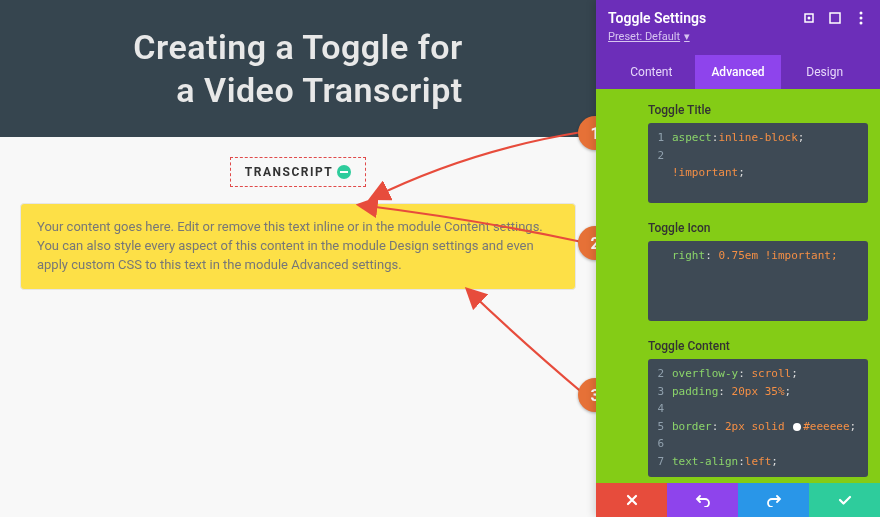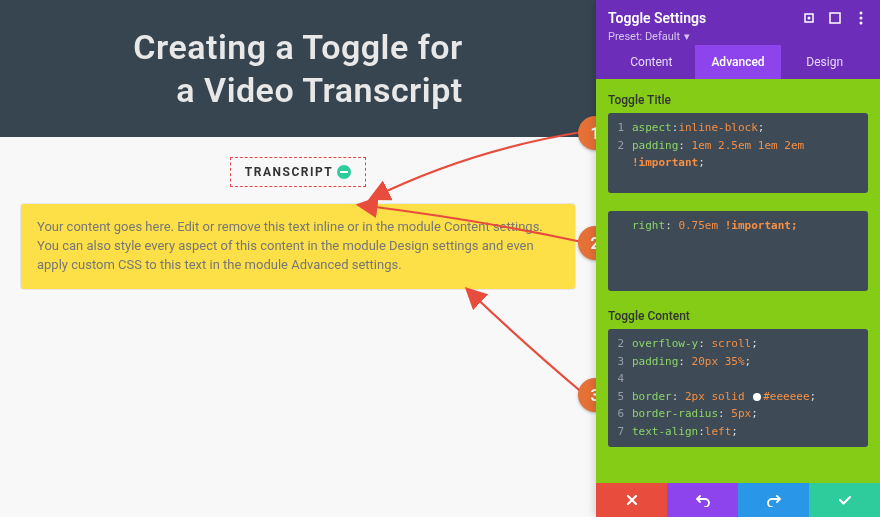--- a/index.html
+++ b/index.html
@@ -20,36 +20,36 @@
 .transcript-content { margin: 0 10px; border: 1px solid #e6e6e6; background: #fde047; border-radius: 4px; padding: 14px 16px; font-size: 13px; line-height: 1.45; color: #777; }
 
 
 .settings { position: absolute; right: 0; top: 0; width: 284px; height: 517px; background: #84cc16; display: flex; flex-direction: column; box-shadow: -2px 0 8px rgba(0,0,0,.15); }
 
 .settings-header { background: #6c2eb9; color: #fff; padding: 10px 12px 0 12px; }
 .settings-header-row { display: flex; align-items: center; justify-content: space-between; }
 .settings-title { font-size: 14px; font-weight: 600; }
 .settings-header-icons { display: flex; gap: 12px; align-items: center; }
 .hdr-icon { width: 14px; height: 14px; display: inline-flex; align-items: center; justify-content: center; cursor: pointer; }
-.preset-row { font-size: 11px; color: #d7c4f0; margin-top: 4px; margin-bottom: 2px; display: flex; gap: 4px; }
+.preset-row { font-size: 11px; color: #d7c4f0; margin-top: 4px; margin-bottom: 12px; display: flex; gap: 4px; text-decoration: underline; }
 
 .tabs { background: #6c2eb9; display: flex; align-items: center; }
 .tab { flex: 1; text-align: center; padding: 10px 0; font-size: 12px; color: #e6d7fa; cursor: pointer; }
 .tab.active { background: #8e44ec; color: #fff; font-weight: 500; }
 
-.panel-body { flex: 1; overflow-y: auto; padding: 10px 12px; }
+.panel-body { flex: 1; overflow-y: auto; padding: 10px 12px; margin-left: 40px; }
 .section-label { font-size: 12px; color: #333; margin: 4px 0 6px 0; font-weight: 500; }
 
 .codebox { background: #3e4a55; border-radius: 3px; font-family: "Menlo","Consolas",monospace; font-size: 11px; line-height: 1.6; color: #eee; padding: 6px 6px; margin-bottom: 18px; min-height: 80px; }
 .codeline { display: flex; gap: 8px; }
 .ln { color: #90a0ad; width: 10px; text-align: right; }
 .prop { color: #8bd46a; }
 .val { color: #f58f45; }
 .punc { color: #ddd; }
-.kw { color: #f58f45; font-weight: bold; }
+.kw { color: #f58f45; }
 .dot { display: inline-block; width: 8px; height: 8px; border-radius: 50%; background: #fff; vertical-align: middle; margin: 0 2px; }
 
 .action-bar { display: flex; height: 34px; }
 .action-btn { flex: 1; display: flex; align-items: center; justify-content: center; color: #fff; cursor: pointer; }
 .act-cancel { background: #e74c3c; }
 .act-undo { background: #8e44ec; }
 .act-redo { background: #2996e8; }
 .act-save { background: #2ecc9c; }
 
 
@@ -140,28 +140,28 @@
   <div class="panel-body">
 
     <div class="section-label">Toggle Title</div>
     <div class="codebox">
       <div class="codeline">
           <span class="ln">1</span>
           <span><span class="prop">aspect</span><span class="punc">:</span><span class="val">inline-block</span><span class="punc">;</span></span>
         </div>
       <div class="codeline">
           <span class="ln">2</span>
-          <span><span class="prop">padding</span><span class="punc">: </span><span class="val">1em 2.5em 1em 2em</span></span>
         </div>
       <div class="codeline">
           <span class="ln"></span>
           <span><span class="kw">!important</span><span class="punc">;</span></span>
         </div>
     </div>
 
+    <div class="section-label">Toggle Icon</div>
     <div class="codebox">
       <div class="codeline">
           <span class="ln"></span>
           <span><span class="prop">right</span><span class="punc">: </span><span class="val">0.75em</span><span class="kw"> !important;</span></span>
         </div>
     </div>
 
     <div class="section-label">Toggle Content</div>
     <div class="codebox">
       <div class="codeline">
@@ -174,21 +174,20 @@
         </div>
       <div class="codeline">
           <span class="ln">4</span>
         </div>
       <div class="codeline">
           <span class="ln">5</span>
           <span><span class="prop">border</span><span class="punc">: </span><span class="val">2px solid</span> <span class="dot"></span><span class="val">#eeeeee</span><span class="punc">;</span></span>
         </div>
       <div class="codeline">
           <span class="ln">6</span>
-          <span><span class="prop">border-radius</span><span class="punc">: </span><span class="val">5px</span><span class="punc">;</span></span>
         </div>
       <div class="codeline">
           <span class="ln">7</span>
           <span><span class="prop">text-align</span><span class="punc">:</span><span class="val">left</span><span class="punc">;</span></span>
         </div>
     </div>
 
   </div>
 
   <div class="action-bar">

